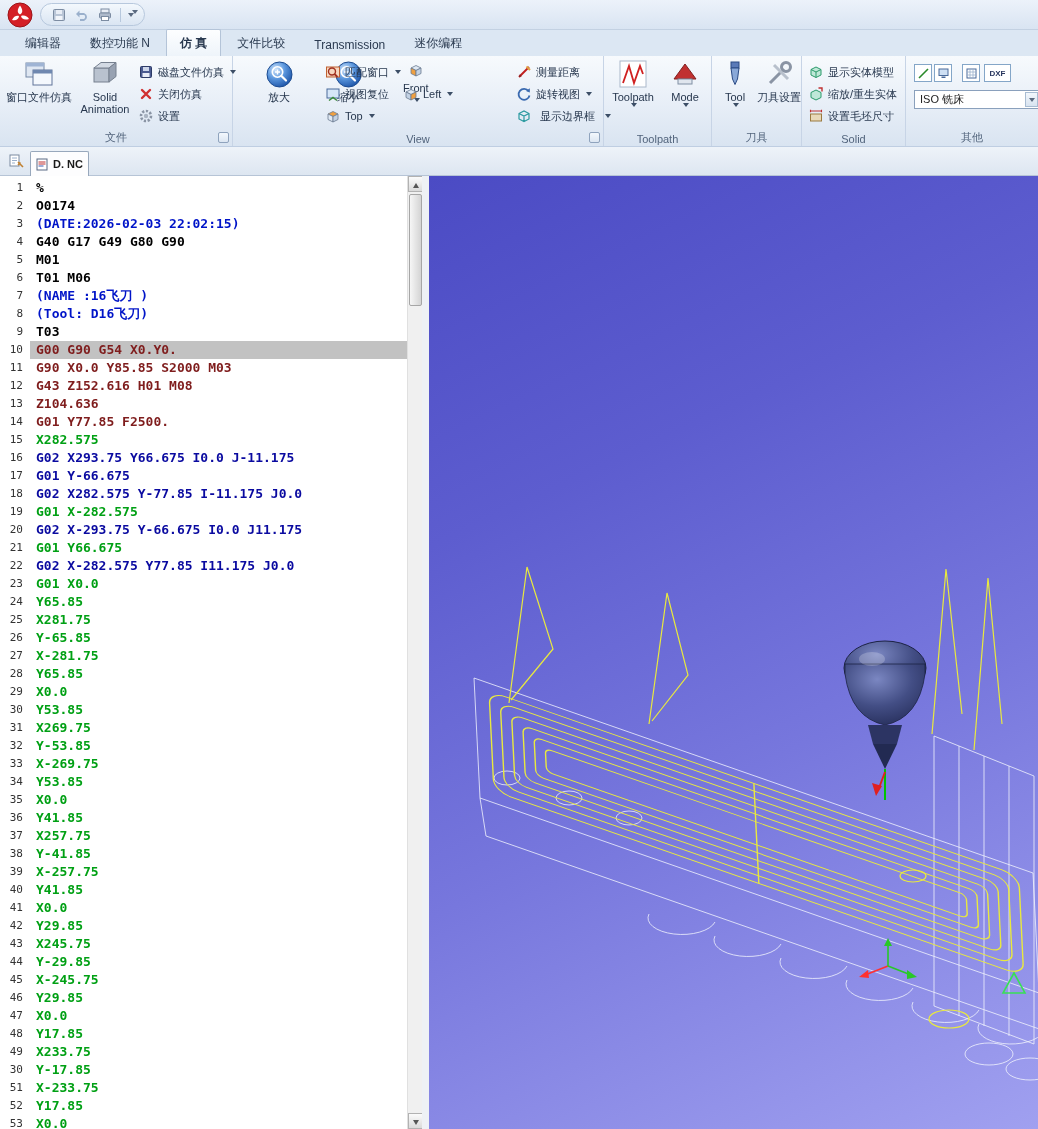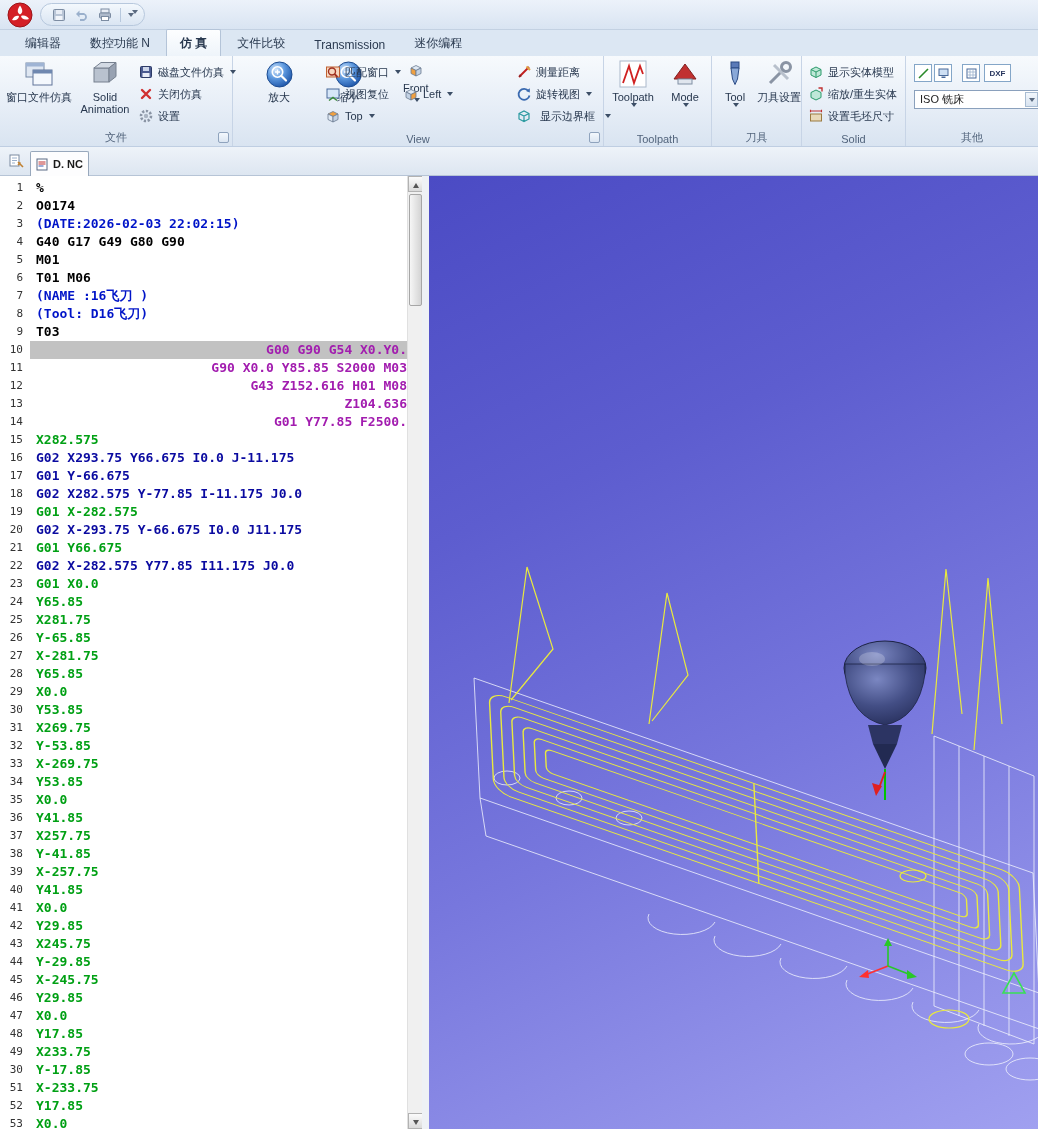--- a/index.html
+++ b/index.html
@@ -59,21 +59,21 @@
     border-bottom:none; border-radius:2px 2px 0 0; display:flex; align-items:center; gap:5px; padding:0 5px;
     font-size:11px; font-weight:bold; color:#1a1a1a; }
 
   
   .editor { position:absolute; top:176px; left:0; width:407px; height:953px; background:#fff;
     overflow:hidden; padding-top:3px;
     font-family:"DejaVu Sans Mono","Liberation Mono",monospace; font-size:13px; font-weight:bold; }
   .cline { display:flex; height:18px; line-height:18px; }
   .ln { width:30px; flex:none; text-align:right; padding-right:7px; font-size:11px; font-weight:normal; color:#333; }
   .ct { flex:1; white-space:pre; padding-left:6px; }
-  .k { color:#000000; } .c { color:#0014c8; } .r { color:#a21caf;text-align:right; } .g { color:#00a014; } .b { color:#0a0aa0; }
+  .k { color:#000000; } .c { color:#0014c8; } .r { color:#7f1d1d; } .g { color:#00a014; } .b { color:#0a0aa0; }
   .cur .ct { background:#c2c2c2; }
 
   
   .vscroll { position:absolute; top:176px; left:407px; width:15px; height:953px; background:#f0f0f0; border-left:1px solid #e0e0e0; }
   .sb-btn { position:absolute; left:0; width:15px; height:16px; background:linear-gradient(#fbfbfb,#dadada); border:1px solid #b2b2b2; }
   .sb-btn.up { top:0; } .sb-btn.down { bottom:0; }
   .sb-btn::after { content:""; position:absolute; left:4px; top:6px; border-left:3.5px solid transparent; border-right:3.5px solid transparent; }
   .sb-btn.up::after { border-bottom:5px solid #555; }
   .sb-btn.down::after { border-top:5px solid #555; }
   .sb-thumb { position:absolute; left:1px; top:18px; width:13px; height:112px;

